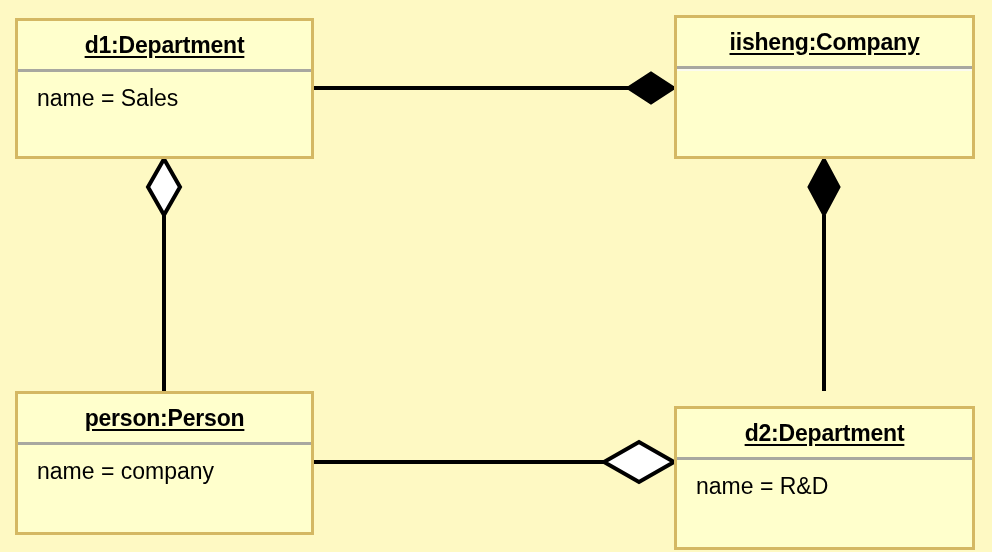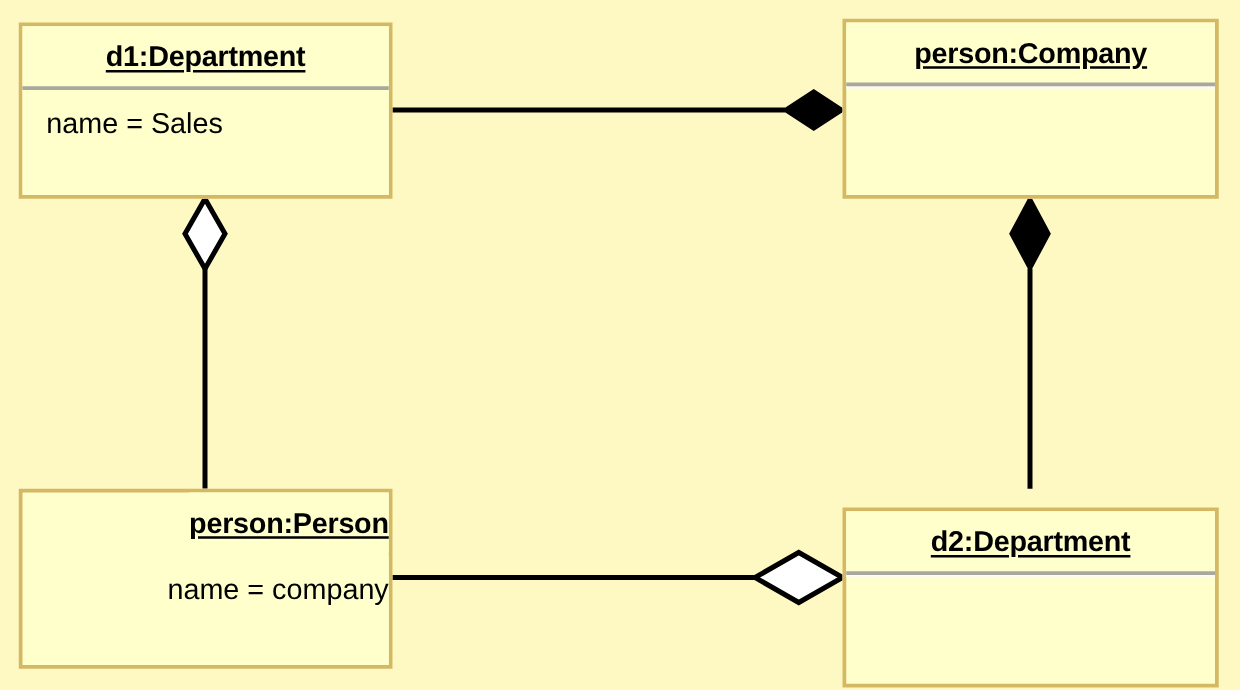--- a/index.html
+++ b/index.html
@@ -47,21 +47,21 @@
   .obj-divider {
     flex: none;
     height: 3px;
     background: #a8a8a0;
     box-shadow: 0 2px 0 0 #fbfbf0;
   }
   .obj-body {
     flex: 1;
     display: flex;
     align-items: flex-start;
-    padding: 14px 0 0 19px;
+    padding: 14px 16px 0 19px;
     background: #ffffcc;
   }
   .obj-slot {
     font-size: 23px;
     color: #000000;
     white-space: nowrap;
     line-height: 1.1;
   }
   #links {
     position: absolute;
@@ -105,35 +105,38 @@
       <span class="obj-title">d1:Department</span>
     </div>
     <div class="obj-divider"></div>
     <div class="obj-body">
       <span class="obj-slot">name = Sales</span>
     </div>
   </div>
 
   <div class="uml-object" style="left:674px; top:15px; width:301px; height:144px;">
     <div class="obj-header">
-      <span class="obj-title">person:Company</span>
+      <span class="obj-title">iisheng:Company</span>
     </div>
     <div class="obj-divider"></div>
   </div>
 
-  <div class="uml-object" style="left:15px; top:391px; width:299px; height:144px;align-items:flex-end;">
+  <div class="uml-object" style="left:15px; top:391px; width:299px; height:144px;">
     <div class="obj-header">
       <span class="obj-title">person:Person</span>
     </div>
     <div class="obj-divider"></div>
     <div class="obj-body">
       <span class="obj-slot">name = company</span>
     </div>
   </div>
 
   <div class="uml-object" style="left:674px; top:406px; width:301px; height:144px;">
     <div class="obj-header">
       <span class="obj-title">d2:Department</span>
     </div>
     <div class="obj-divider"></div>
+    <div class="obj-body">
+      <span class="obj-slot">name = R&amp;D</span>
+    </div>
   </div>
 
 </div>
 
 </body></html>

